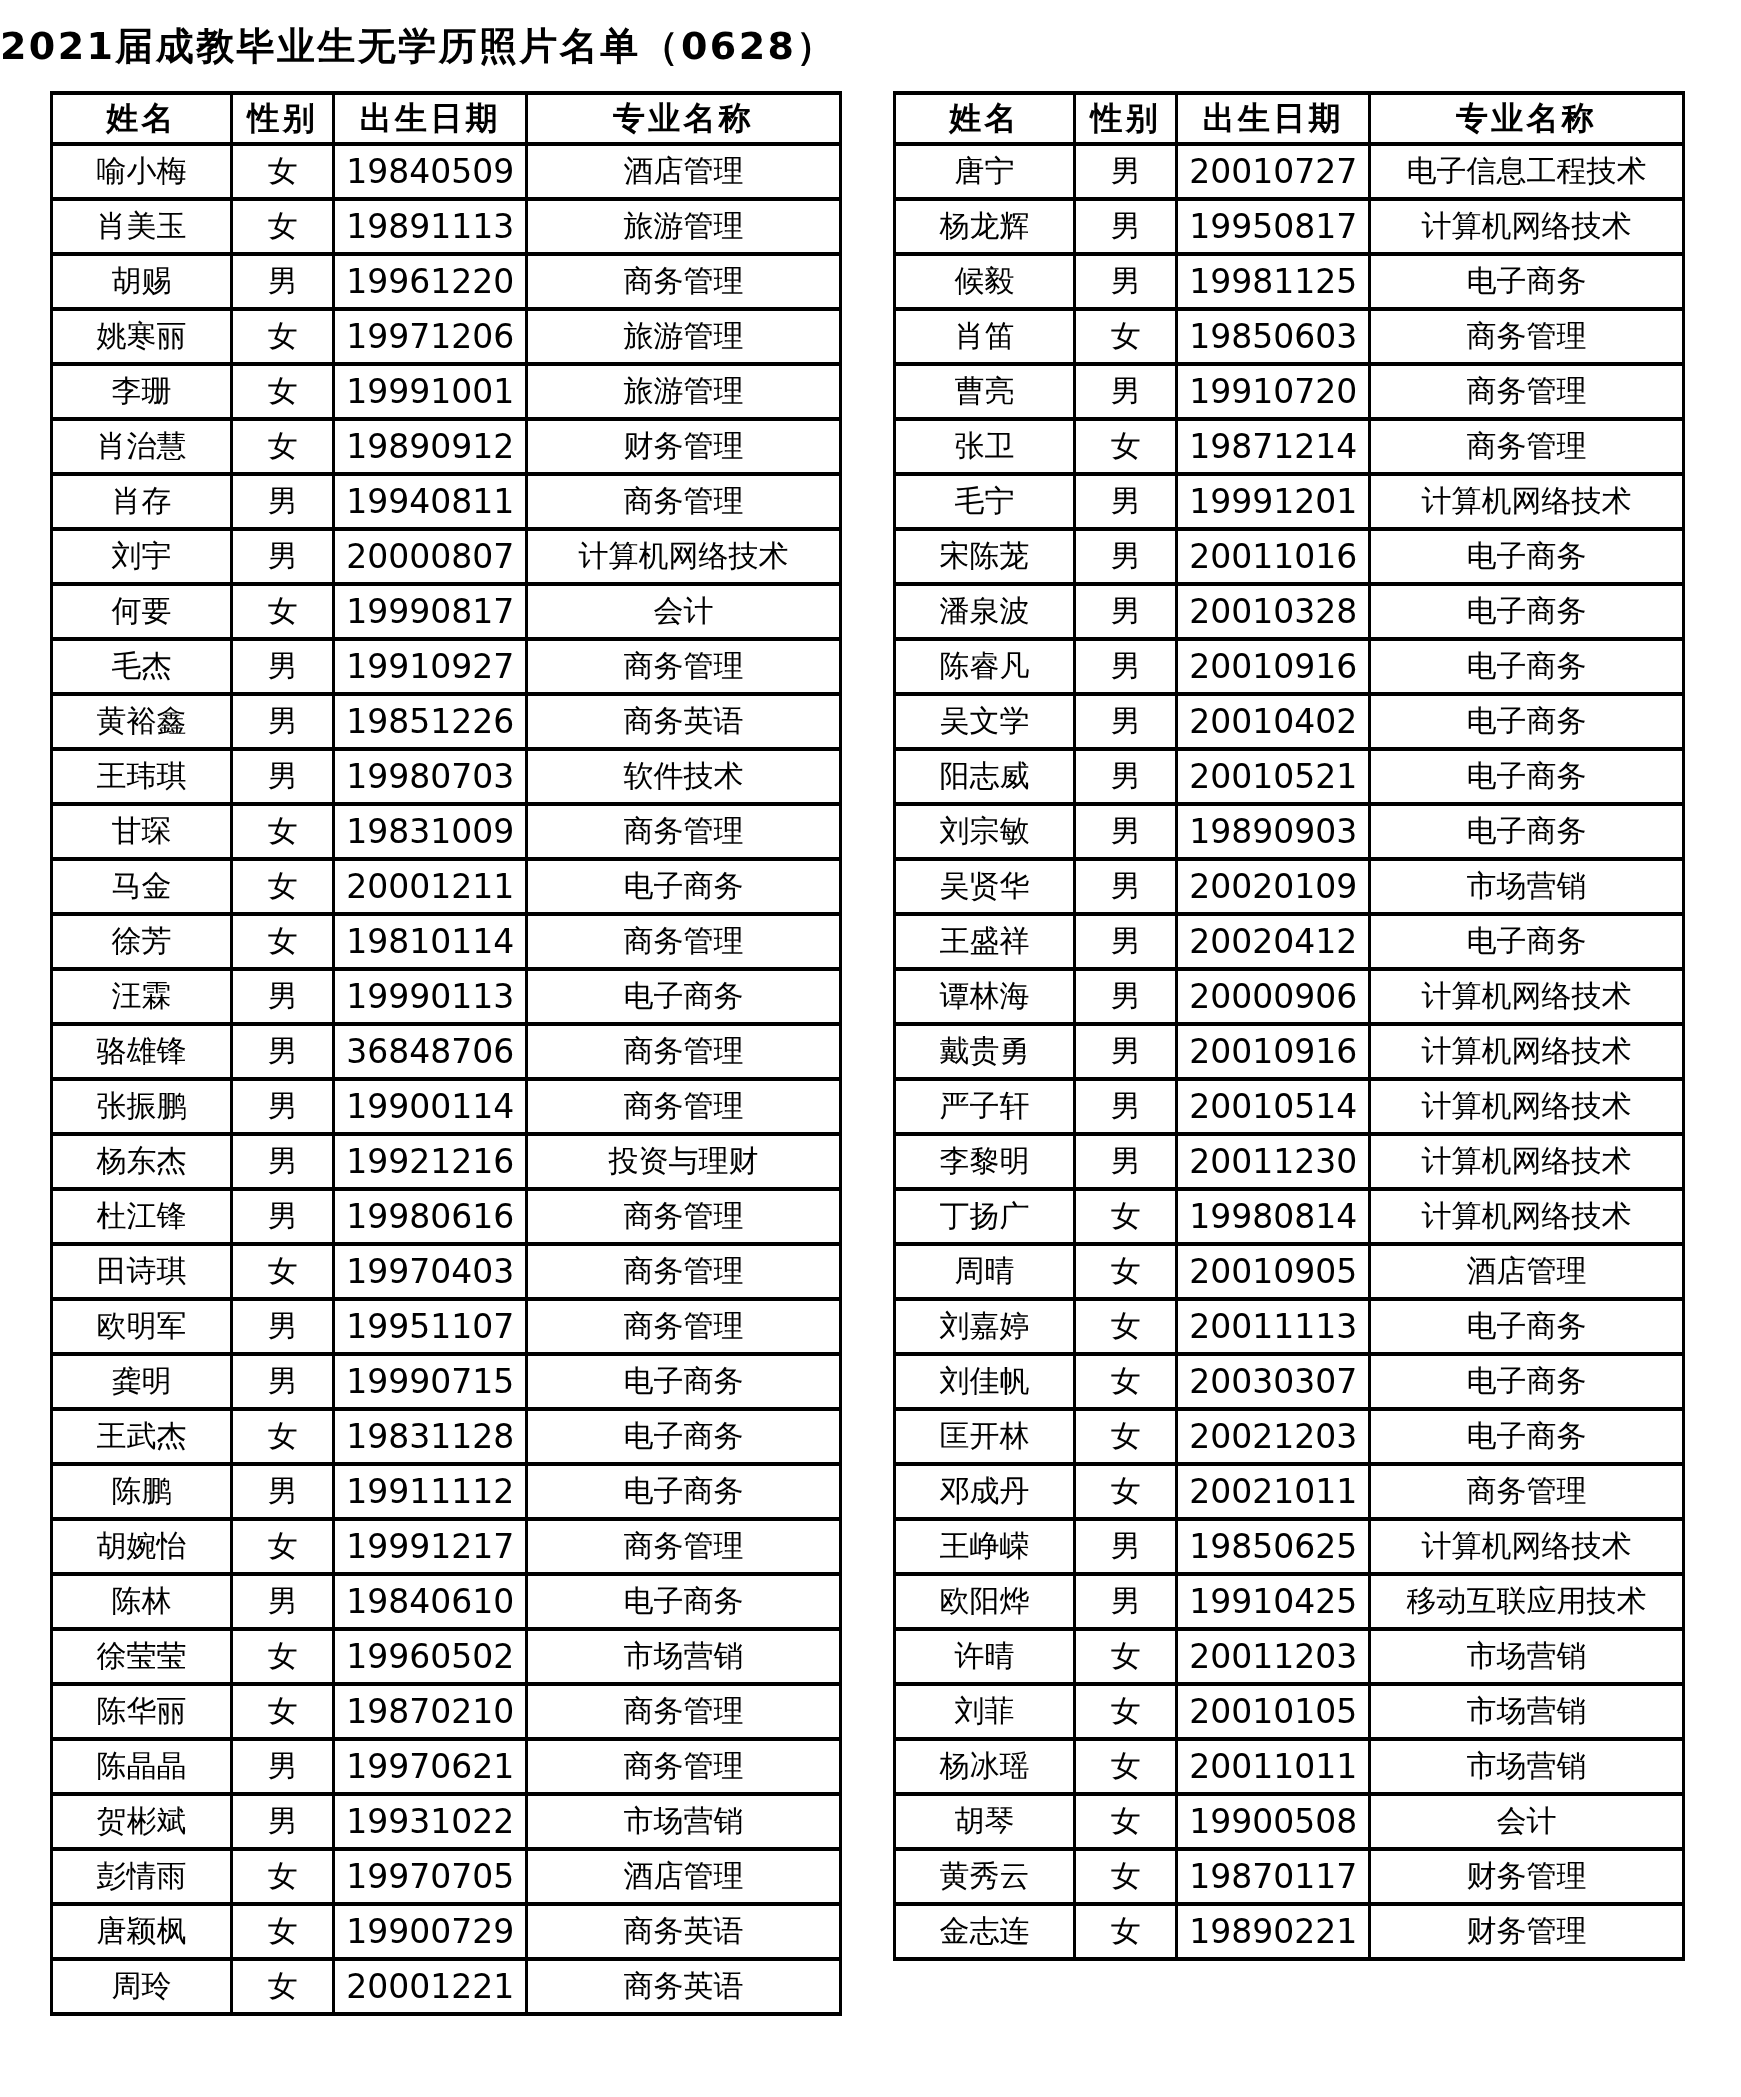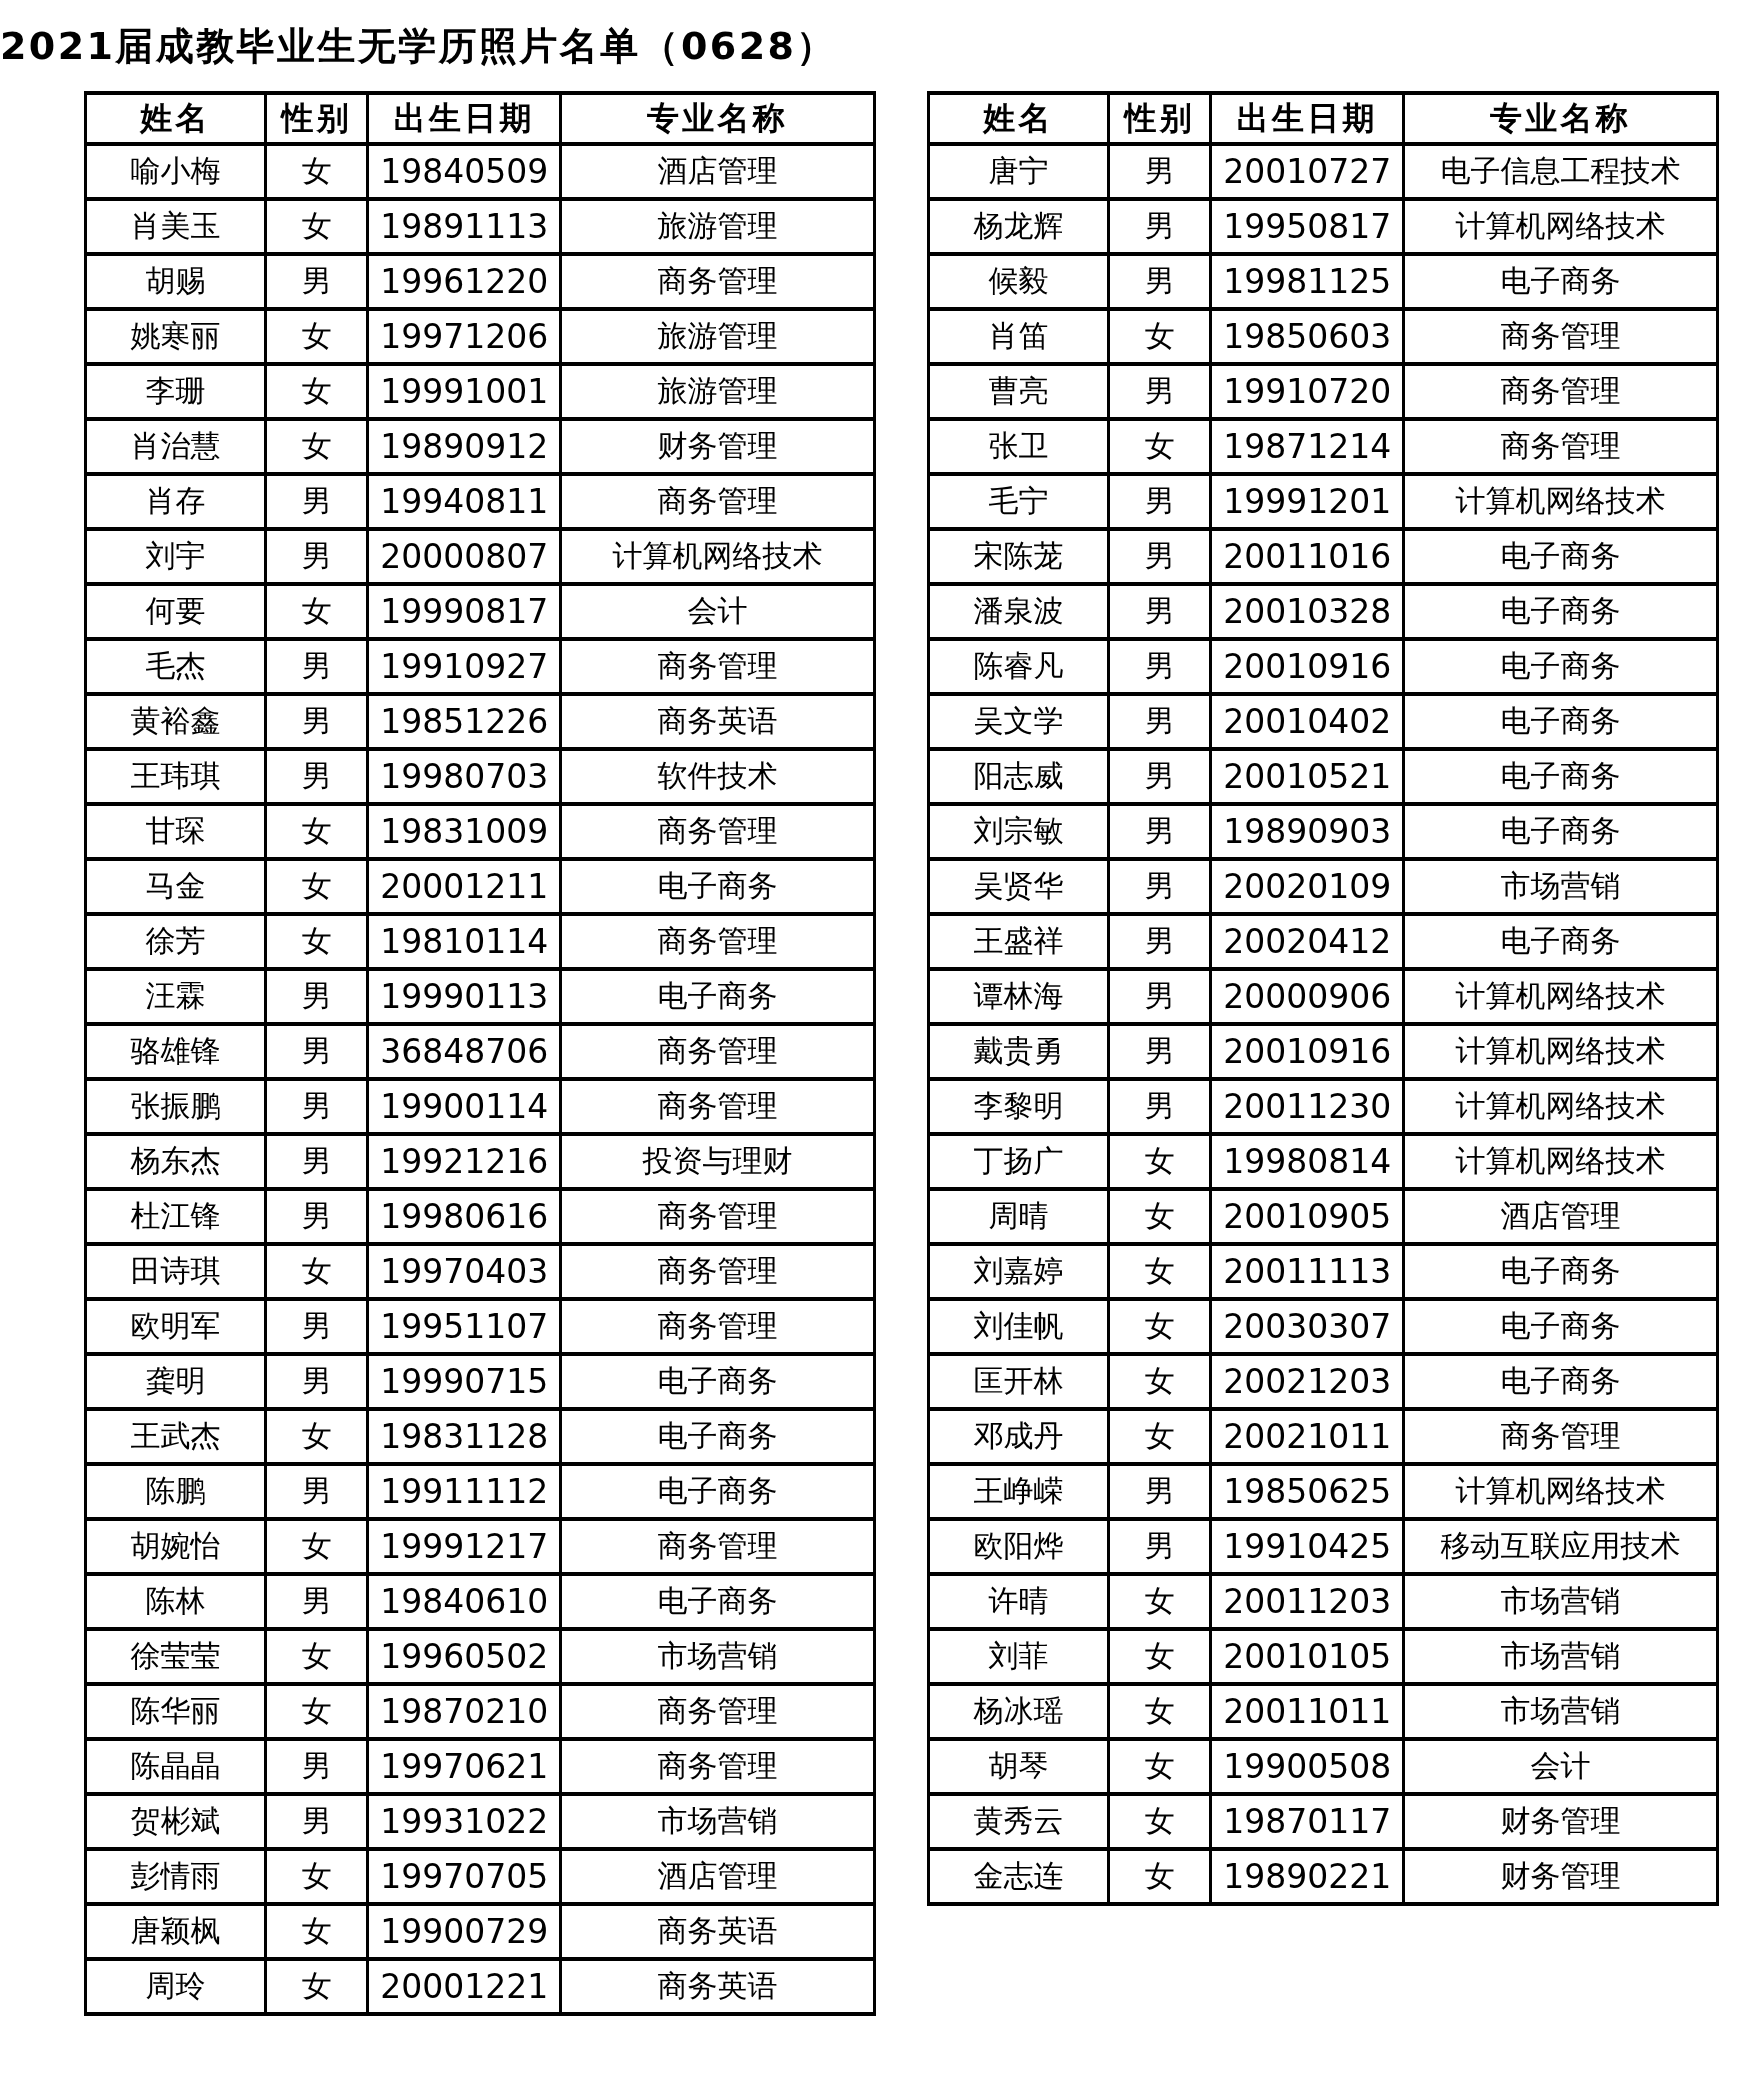--- a/index.html
+++ b/index.html
@@ -23,21 +23,20 @@
     font-weight: bold;
     letter-spacing: 2.4px;
     margin: 8px 0 19px 0;
     font-family: "DejaVu Sans", sans-serif;
   }
   .tables-wrap {
     display: flex;
     align-items: flex-start;
     padding-left: 50px;
     gap: 51px;
-    margin-left: 34px;
   }
   table.roster {
     border-collapse: collapse;
     width: 792px;
     table-layout: fixed;
     background: #ffffff;
   }
   table.roster th,
   table.roster td {
     border-left: 3.2px solid #000;
@@ -413,20 +412,26 @@
             <td>20000906</td>
             <td>计算机网络技术</td>
           </tr>
           <tr>
             <td>戴贵勇</td>
             <td>男</td>
             <td>20010916</td>
             <td>计算机网络技术</td>
           </tr>
           <tr>
+            <td>严子轩</td>
+            <td>男</td>
+            <td>20010514</td>
+            <td>计算机网络技术</td>
+          </tr>
+          <tr>
             <td>李黎明</td>
             <td>男</td>
             <td>20011230</td>
             <td>计算机网络技术</td>
           </tr>
           <tr>
             <td>丁扬广</td>
             <td>女</td>
             <td>19980814</td>
             <td>计算机网络技术</td>

